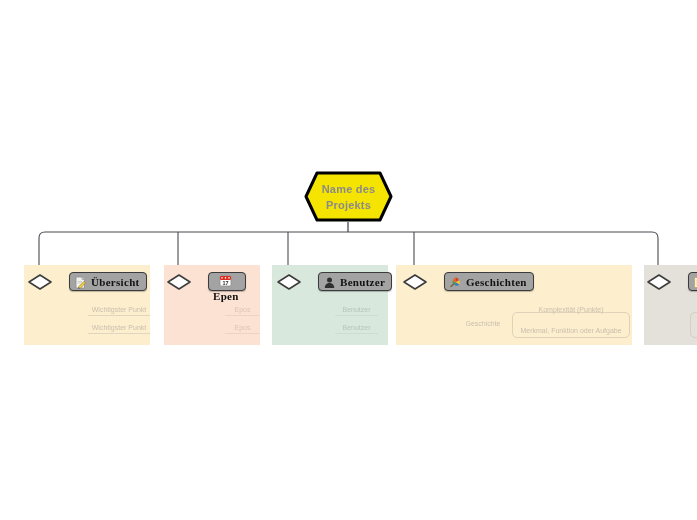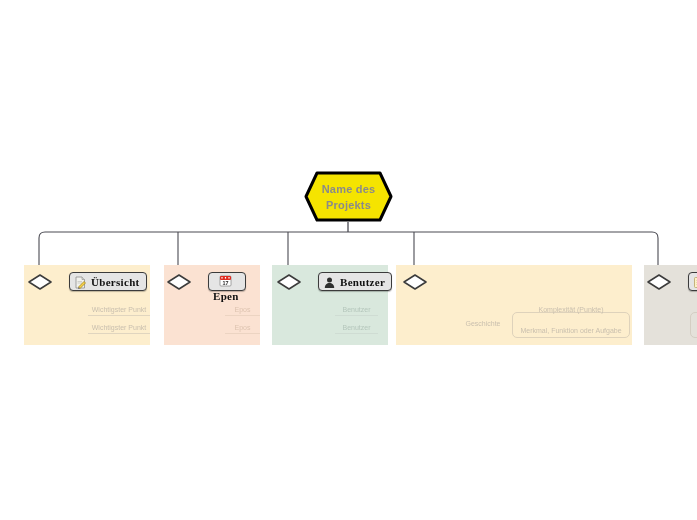--- a/index.html
+++ b/index.html
@@ -57,21 +57,21 @@
   
   .diamond {
     position: absolute;
     z-index: 5;
   }
 
   
   .hbox {
     position: absolute;
     height: 19px;
-    background: #e5e5e5;
+    background: #a3a3a3;
     border: 1.6px solid #3b3b3b;
     border-radius: 4px;
     display: flex;
     align-items: center;
     gap: 4px;
     padding: 0 6px 0 4px;
     z-index: 5;
     box-shadow: 0 1px 1px rgba(0,0,0,0.25);
   }
   .hbox .htext {
@@ -224,20 +224,33 @@
     <span class="htext">Benutzer</span>
   </div>
   <div class="subitem green" style="left:335px; top:306px; width:43px;">Benutzer</div>
   <div class="subitem green" style="left:335px; top:324px; width:43px;">Benutzer</div>
 
   <div class="diamond" style="left:403px; top:274px;">
     <svg width="24" height="16" viewBox="0 0 24 16">
       <polygon points="12,1 23,8 12,15 1,8" fill="#ffffff" stroke="#3b3b3b" stroke-width="1.5" stroke-linejoin="round"></polygon>
     </svg>
   </div>
+  <div class="hbox" style="left:444px; top:272px;">
+    <span class="hicon">
+      <svg width="13" height="13" viewBox="0 0 13 13">
+        <path d="M6.5,1.5 C8.6,1.5 10,3 9.6,4.6 L6.5,6.2 Z" fill="#e03b2a"></path>
+        <path d="M9.6,4.6 C11.2,5.4 11.6,7.3 10.3,8.6 L6.5,6.2 Z" fill="#f2c230"></path>
+        <path d="M10.3,8.6 C9,10 7,10.2 5.8,9 L6.5,6.2 Z" fill="#2f7dd1"></path>
+        <path d="M5.8,9 C4,8.6 3,6.8 3.6,5.2 L6.5,6.2 Z" fill="#3f9f4a"></path>
+        <path d="M3.6,5.2 C4.1,3.3 5.2,1.8 6.5,1.5 L6.5,6.2 Z" fill="#e06a1f"></path>
+        <path d="M2,10.5 L4.5,8.2" stroke="#7a5b2a" stroke-width="1.2" stroke-linecap="round"></path>
+      </svg>
+    </span>
+    <span class="htext">Geschichten</span>
+  </div>
   <div class="subitem plain" style="left:463px; top:320px; width:40px;">Geschichte</div>
 
   <div class="subbox" style="left:512px; top:312px; width:118px; height:26px;"></div>
   <div class="subitem plain" style="left:515px; top:306px; width:112px;">Komplexität (Punkte)</div>
   <div class="subitem plain" style="left:515px; top:327px; width:112px;">Merkmal, Funktion oder Aufgabe</div>
 
   <div class="diamond" style="left:647px; top:274px;">
     <svg width="24" height="16" viewBox="0 0 24 16">
       <polygon points="12,1 23,8 12,15 1,8" fill="#ffffff" stroke="#3b3b3b" stroke-width="1.5" stroke-linejoin="round"></polygon>
     </svg>

